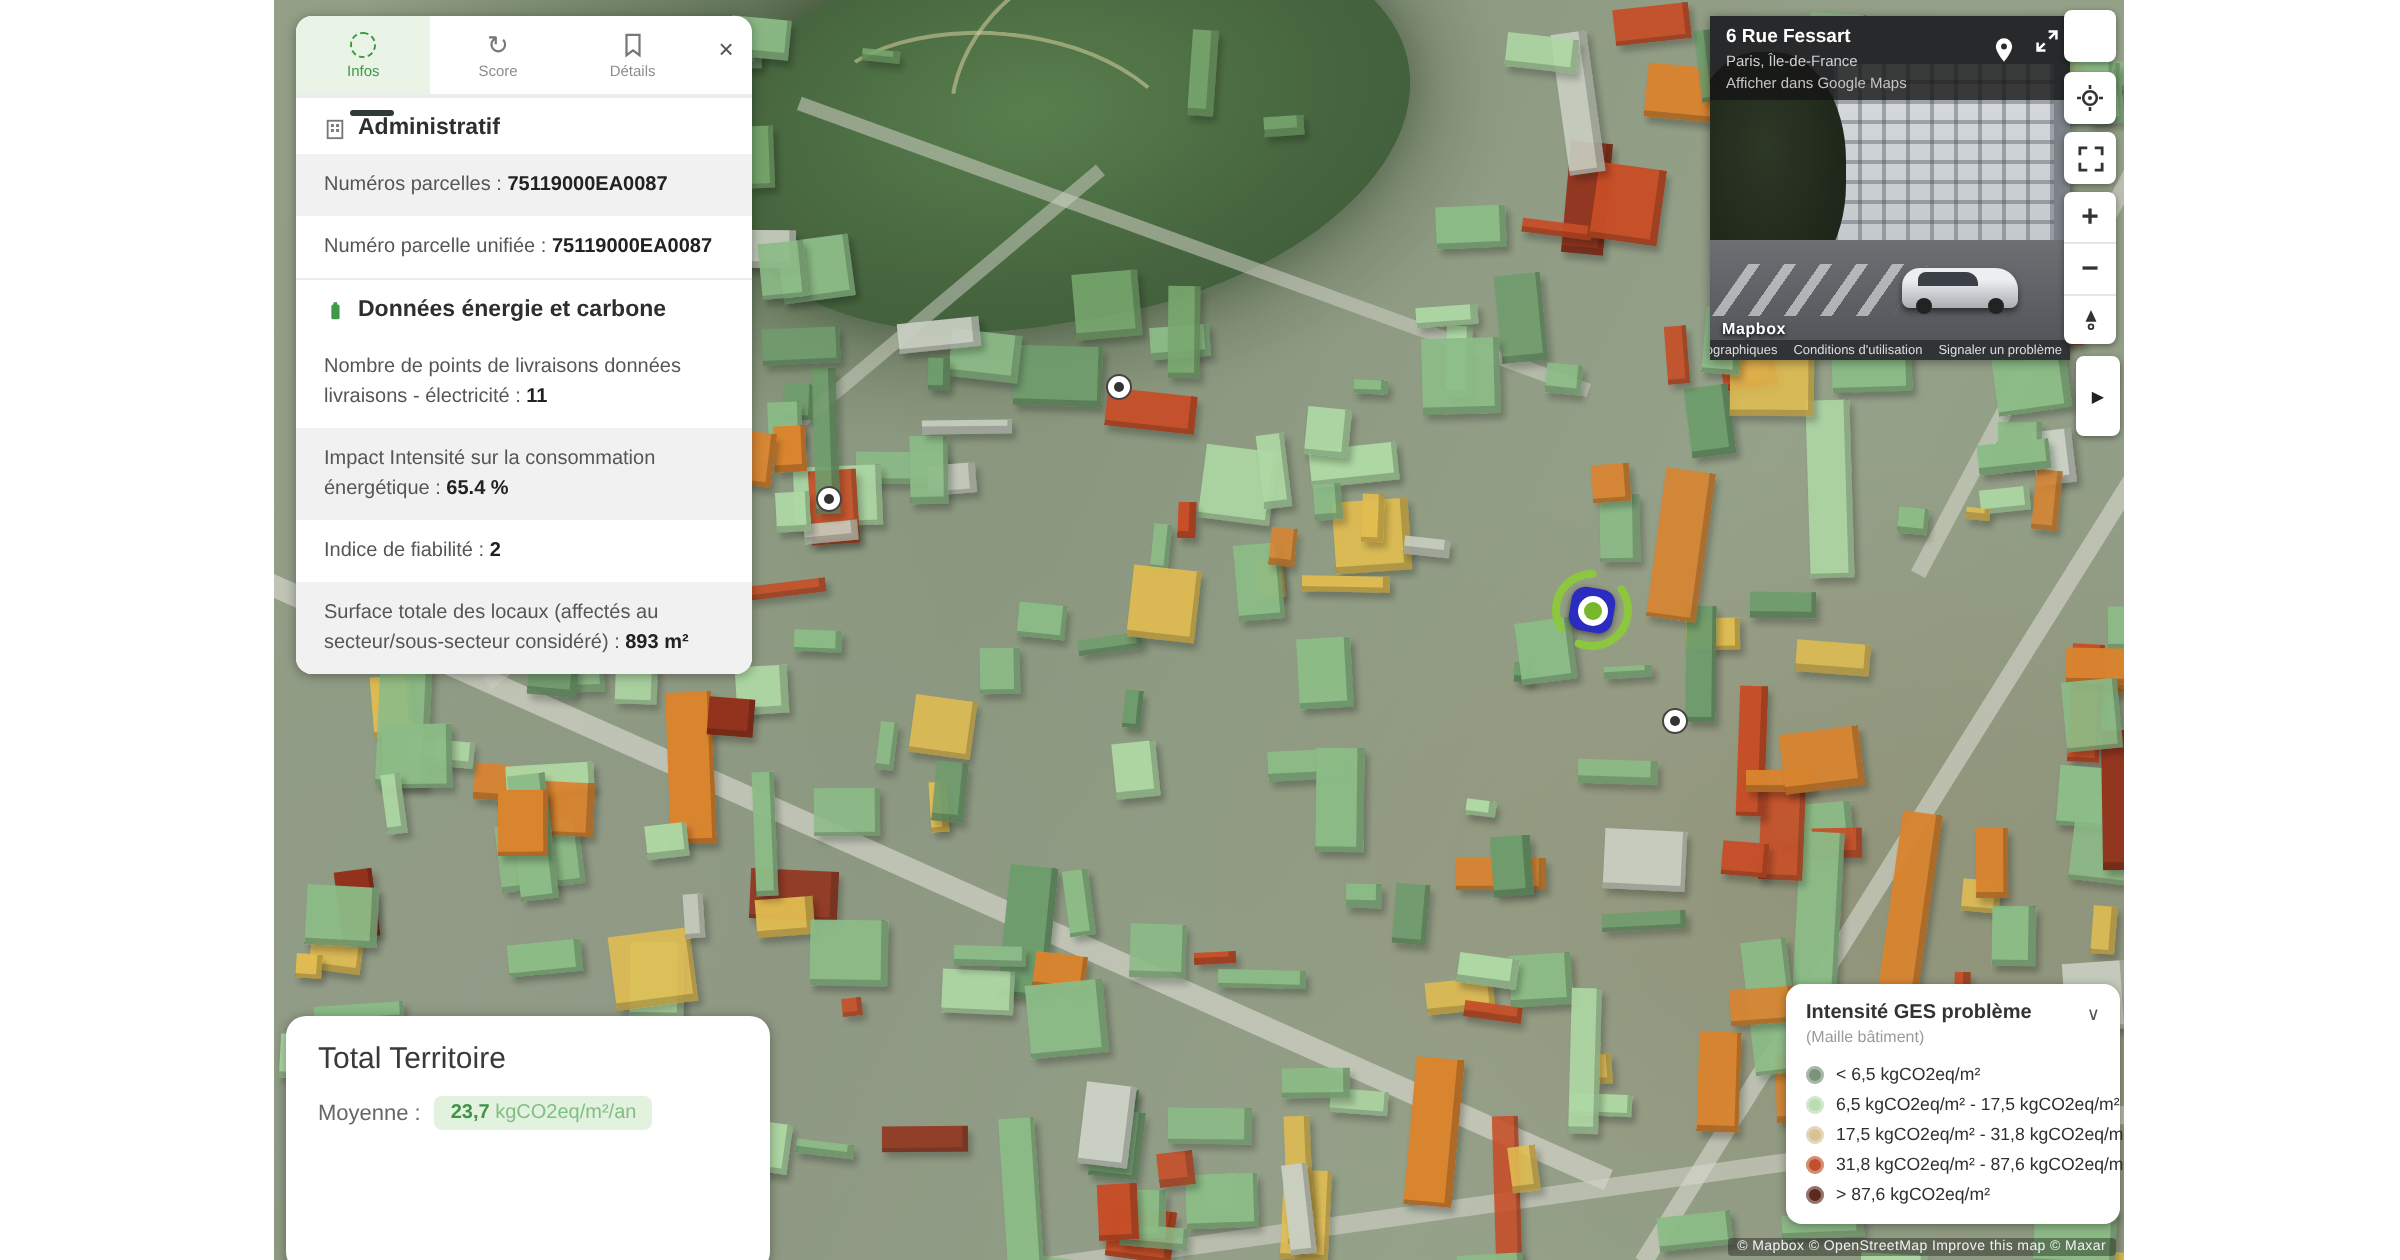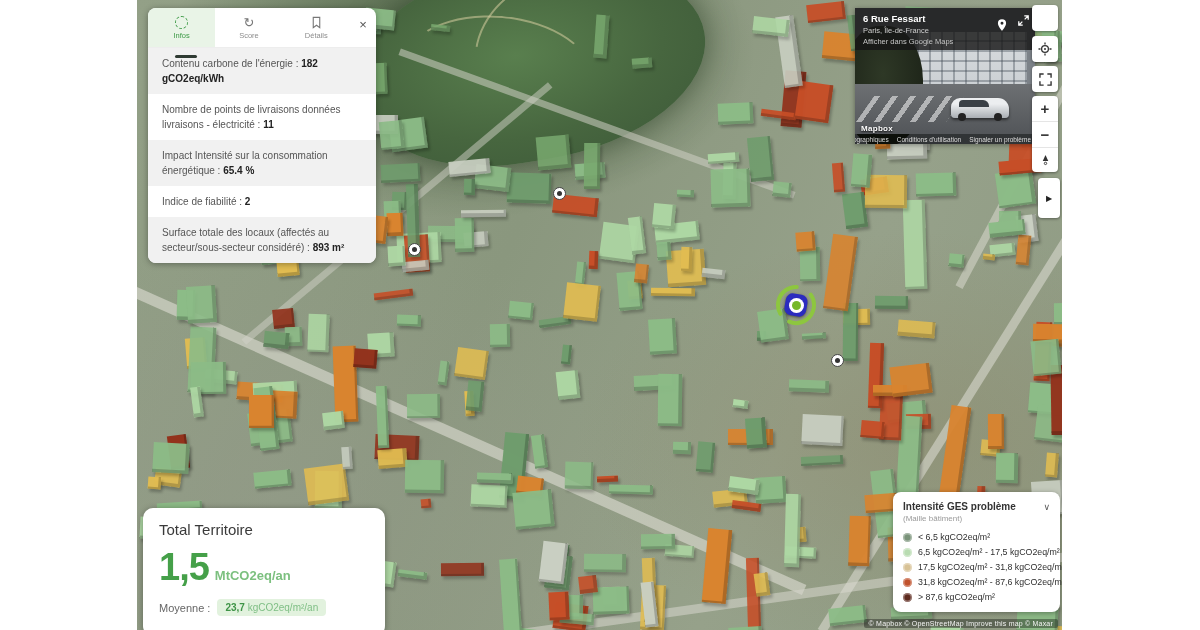--- a/index.html
+++ b/index.html
@@ -59,21 +59,21 @@
   .total-title { font-size:15px; color:#3a3a3a; font-weight:500; }
   .total-line { display:flex; align-items:baseline; margin-top:8px; }
   .total-value { font-size:38px; font-weight:800; color:#45a049; letter-spacing:-1px; }
   .total-unit { font-size:13px; color:#7cc07f; margin-left:6px; font-weight:600; }
   .avg-line { display:flex; align-items:center; gap:7px; margin-top:10px; }
   .avg-label { font-size:11px; color:#666; }
   .avg-pill { background:#e2f2de; border-radius:4px; padding:3px 8px; font-size:10px; color:#7fbf85; }
   .avg-pill b { color:#3f9447; font-weight:800; }
 
   
-  .sv { position:absolute; left:718px; top:8px; width:180px; height:136px; z-index:10; background:#7c8288;
+  .sv { position:absolute; left:718px; top:8px; width:180px; height:172px; z-index:10; background:#7c8288;
     box-shadow:0 1px 5px rgba(0,0,0,.4); overflow:hidden;padding-left:16px; }
   .sv-tree { position:absolute; left:-12px; top:18px; width:80px; height:120px;
     background:radial-gradient(ellipse at 50% 40%, #2e3826 0%, #1e2519 75%); border-radius:45%; }
   .sv-building { position:absolute; left:62px; top:24px; right:8px; height:100px;
     background:
       repeating-linear-gradient(90deg, rgba(55,65,75,.35) 0 2px, transparent 2px 12px),
       repeating-linear-gradient(0deg, rgba(55,65,75,.35) 0 2px, transparent 2px 10px),
       linear-gradient(#d8dcdf, #c1c6ca); }
   .sv-road { position:absolute; left:0; right:0; bottom:10px; height:50px; background:linear-gradient(#6d7073,#53565a); }
   .sv-stripes { position:absolute; left:10px; bottom:22px; width:90px; height:26px; transform:skewX(-35deg);
@@ -468,24 +468,45 @@
           <svg width="13" height="13" viewBox="0 0 14 14">
             <path d="M3.5 1.5h7v11L7 9.9l-3.5 2.6z" fill="none" stroke="#777" stroke-width="1.2"></path>
           </svg>
           <span class="tlabel">Détails</span>
         </div>
         <div class="tab-close">×</div>
       </div>
       <div class="tab-indicator"></div>
 
 
-
+      <div class="sec-head">
+        <svg width="11" height="11" viewBox="0 0 12 12">
+          <rect x="2" y="1.5" width="8" height="9.5" fill="none" stroke="#777" stroke-width="1"></rect>
+          <rect x="3.8" y="3.3" width="1.6" height="1.6" fill="#777"></rect>
+            <rect x="6.6" y="3.3" width="1.6" height="1.6" fill="#777"></rect>
+          <rect x="3.8" y="6" width="1.6" height="1.6" fill="#777"></rect>
+            <rect x="6.6" y="6" width="1.6" height="1.6" fill="#777"></rect>
+        </svg>
+        <span>Administratif</span>
+      </div>
       <div class="row g">
-        <span>Contenu carbone de l'énergie :</span>
-        <b>182 gCO2eq/kWh</b>
+        <span>Numéros parcelles :</span>
+        <b>75119000EA0087</b>
+      </div>
+      <div class="row">
+        <span>Numéro parcelle unifiée :</span>
+        <b>75119000EA0087</b>
+      </div>
+
+      <div class="sec-head">
+        <svg width="11" height="11" viewBox="0 0 12 12">
+          <rect x="4" y="2.5" width="4.5" height="8" rx="1" fill="#3d9a46"></rect>
+          <rect x="5.2" y="1.2" width="2" height="1.6" fill="#3d9a46"></rect>
+        </svg>
+        <span>Données énergie et carbone</span>
       </div>
       <div class="row">
         <span>Nombre de points de livraisons données livraisons - électricité :</span>
         <b>11</b>
       </div>
       <div class="row g">
         <span>Impact Intensité sur la consommation énergétique :</span>
         <b>65.4 %</b>
       </div>
       <div class="row">
@@ -494,24 +515,20 @@
       </div>
 
       <div class="row g">
         <span>Surface totale des locaux (affectés au secteur/sous-secteur considéré) :</span>
         <b>893 m²</b>
       </div>
     </div>
 
     <div class="total-card">
       <div class="total-title">Total Territoire</div>
-      <div class="total-line">
-        <span class="total-value">1,5</span>
-        <span class="total-unit">MtCO2eq/an</span>
-      </div>
       <div class="avg-line">
         <span class="avg-label">Moyenne :</span>
         <span class="avg-pill"><b>23,7</b> <span>kgCO2eq/m²/an</span></span>
       </div>
     </div>
 
     <div class="sv">
       <div class="sv-building"></div>
       <div class="sv-tree"></div>
       <div class="sv-road"></div>

